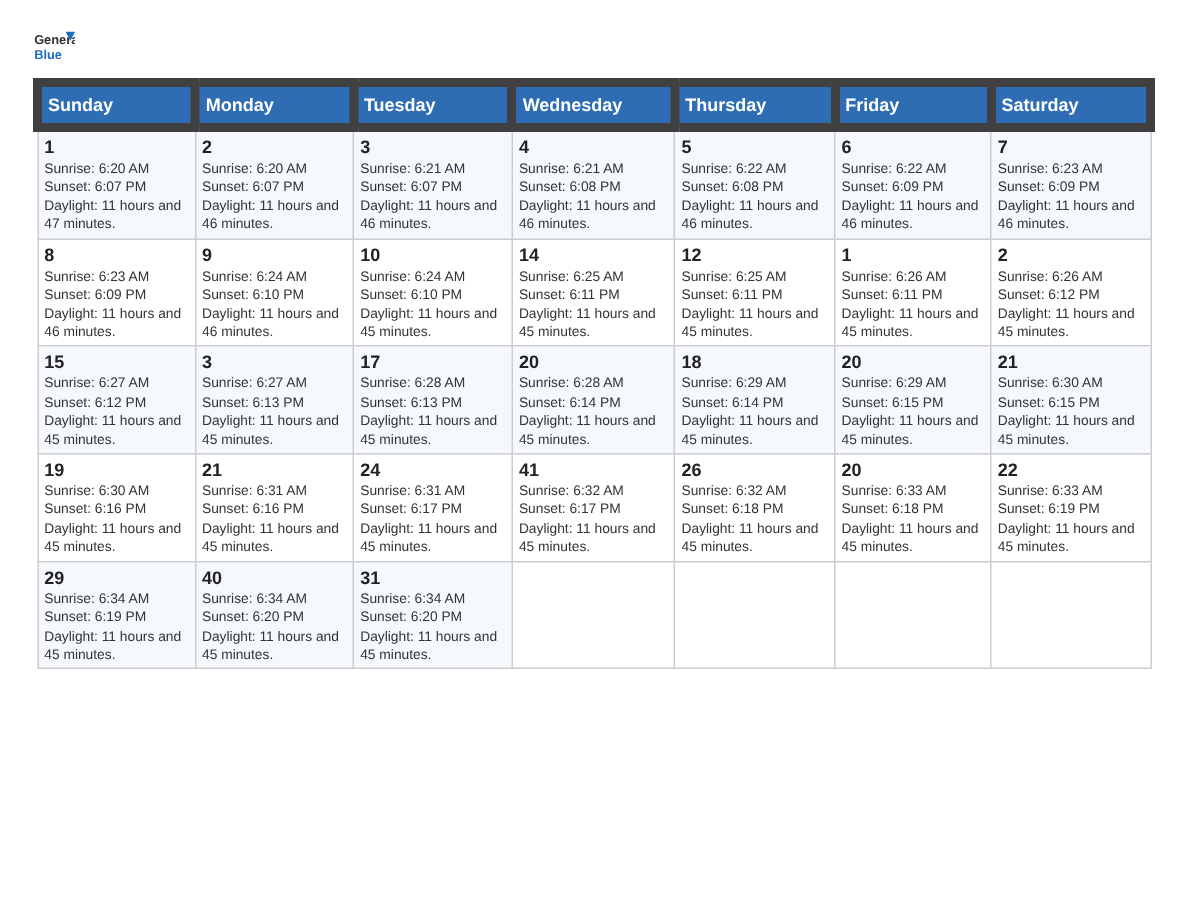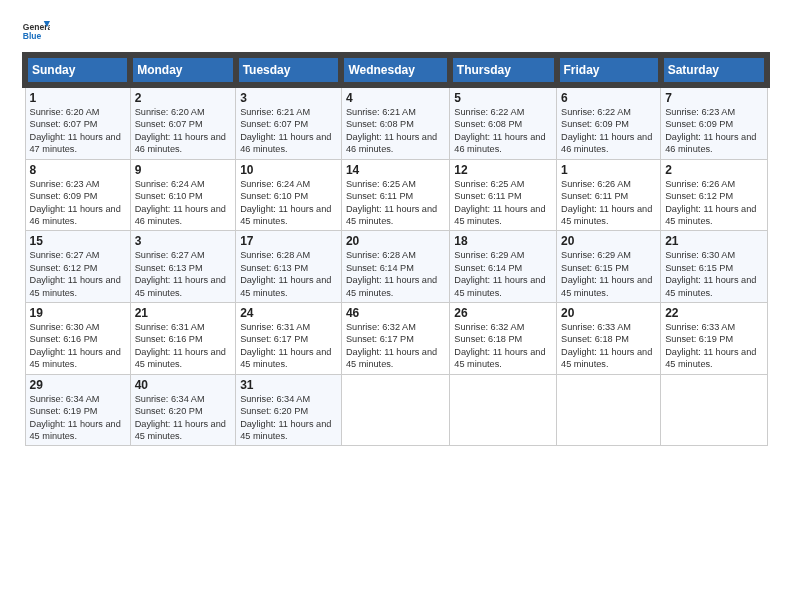--- a/index.html
+++ b/index.html
@@ -218,21 +218,21 @@
           </td>
           <td>
             <span class="day-num">21</span>
             <div class="day-info">Sunrise: 6:31 AM<br>Sunset: 6:16 PM<br>Daylight: 11 hours and 45 minutes.</div>
           </td>
           <td>
             <span class="day-num">24</span>
             <div class="day-info">Sunrise: 6:31 AM<br>Sunset: 6:17 PM<br>Daylight: 11 hours and 45 minutes.</div>
           </td>
           <td>
-            <span class="day-num">46</span>
+            <span class="day-num">41</span>
             <div class="day-info">Sunrise: 6:32 AM<br>Sunset: 6:17 PM<br>Daylight: 11 hours and 45 minutes.</div>
           </td>
           <td>
             <span class="day-num">26</span>
             <div class="day-info">Sunrise: 6:32 AM<br>Sunset: 6:18 PM<br>Daylight: 11 hours and 45 minutes.</div>
           </td>
           <td>
             <span class="day-num">20</span>
             <div class="day-info">Sunrise: 6:33 AM<br>Sunset: 6:18 PM<br>Daylight: 11 hours and 45 minutes.</div>
           </td>

